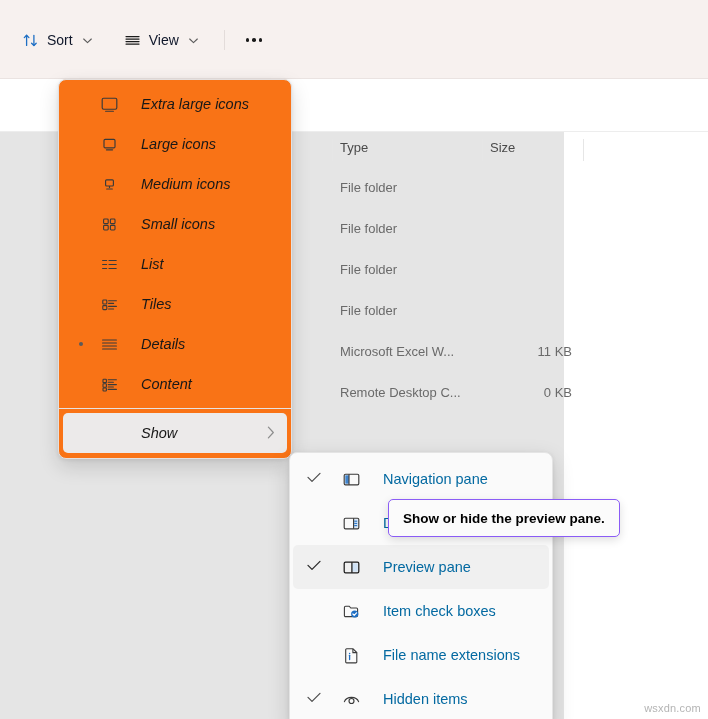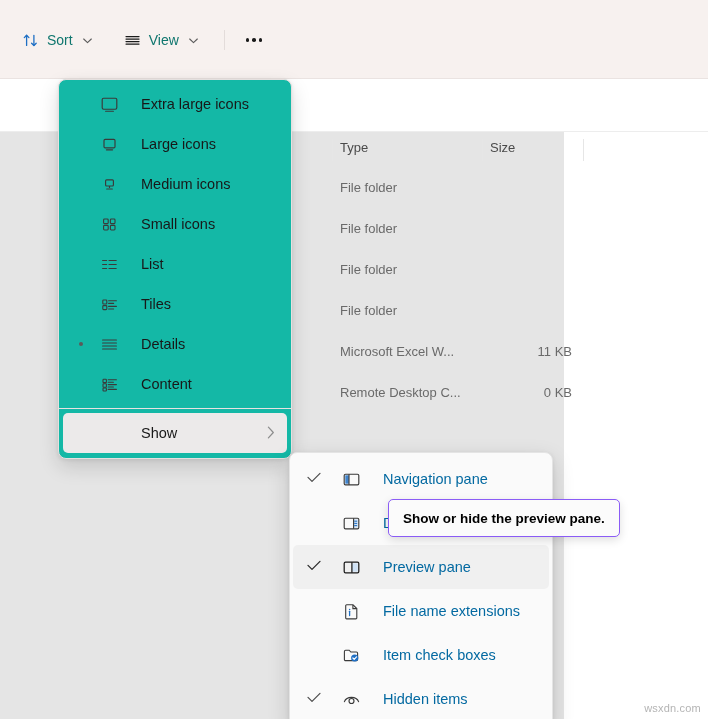--- a/index.html
+++ b/index.html
@@ -32,21 +32,21 @@
     height: 44px;
   }
   .tb-btn {
     display: flex;
     align-items: center;
     gap: 8px;
     height: 32px;
     padding: 0 10px;
     margin-left: 12px;
     border-radius: 4px;
-    color: #0f766e;
+    color: #0f172a;
     font-size: 14px;
     white-space: nowrap;
     cursor: default;
   }
   .tb-btn .lbl { line-height: 1; }
   .tb-chev {
     font-size: 9px;
     color: #5c5c5c;
     margin-left: 2px;
     transform: translateY(1px);
@@ -137,26 +137,27 @@
     width: 14px;
     color: #7d7d7d;
     font-size: 13px;
   }
 
   
   .menu {
     position: absolute;
     left: 58px; top: 79px;
     width: 234px;
-    background: #14b8a6;
+    background: #f97316;
     border: 1px solid #e4e0df;
     border-radius: 8px;
     box-shadow: 0 8px 20px rgba(0,0,0,0.14), 0 1px 4px rgba(0,0,0,0.08);
     padding: 4px 0 5px 0;
     box-sizing: border-box;
+    font-style: italic;
   }
   .mi {
     position: relative;
     display: flex;
     align-items: center;
     height: 40px;
     margin: 0 4px;
     padding: 0 8px 0 0;
     border-radius: 5px;
     cursor: default;
@@ -546,41 +547,41 @@
         <rect x="10" y="5.4" width="5.7" height="8.2" fill="#cfe2f5"></rect>
         <path d="M9.9 4.2 V14.8" stroke="#1b1b1b" stroke-width="1.25"></path>
       </svg>
     </span>
     <span class="si-label">Preview pane</span>
   </div>
 
   <div class="si">
     <span class="si-icon">
       <svg width="19" height="19" viewBox="0 0 19 19">
+        <path d="M2.4 5.4 a1.2 1.2 0 0 1 1.2 -1.2 H7.2 L8.8 6 H14.4 a1.2 1.2 0 0 1 1.2 1.2 V13.4 a1.2 1.2 0 0 1 -1.2 1.2 H3.6 a1.2 1.2 0 0 1 -1.2 -1.2 Z" fill="none" stroke="#3a3a3a" stroke-width="1.1"></path>
+        <circle cx="12.7" cy="12" r="3.6" fill="#1f6fc4"></circle>
+        <path d="M10.9 12 L12.2 13.3 L14.5 10.8" fill="none" stroke="#ffffff" stroke-width="1.2" stroke-linecap="round" stroke-linejoin="round"></path>
+      </svg>
+    </span>
+    <span class="si-label">Item check boxes</span>
+  </div>
+
+  <div class="si">
+    <span class="si-icon">
+      <svg width="19" height="19" viewBox="0 0 19 19">
         <path d="M4.6 2.8 H11 L14.8 6.6 V16 a0.9 0.9 0 0 1 -0.9 0.9 H4.6 a0.9 0.9 0 0 1 -0.9 -0.9 V3.7 a0.9 0.9 0 0 1 0.9 -0.9 Z" fill="none" stroke="#3a3a3a" stroke-width="1.1"></path>
         <path d="M10.9 2.9 V6.6 H14.7" fill="none" stroke="#3a3a3a" stroke-width="1.1"></path>
         <path d="M7.6 9.3 V13.6" stroke="#1f6fc4" stroke-width="1.3" stroke-linecap="round"></path>
         <circle cx="7.6" cy="7.5" r="0.75" fill="#1f6fc4"></circle>
       </svg>
     </span>
     <span class="si-label">File name extensions</span>
   </div>
 
   <div class="si">
-    <span class="si-icon">
-      <svg width="19" height="19" viewBox="0 0 19 19">
-        <path d="M2.4 5.4 a1.2 1.2 0 0 1 1.2 -1.2 H7.2 L8.8 6 H14.4 a1.2 1.2 0 0 1 1.2 1.2 V13.4 a1.2 1.2 0 0 1 -1.2 1.2 H3.6 a1.2 1.2 0 0 1 -1.2 -1.2 Z" fill="none" stroke="#3a3a3a" stroke-width="1.1"></path>
-        <circle cx="12.7" cy="12" r="3.6" fill="#1f6fc4"></circle>
-        <path d="M10.9 12 L12.2 13.3 L14.5 10.8" fill="none" stroke="#ffffff" stroke-width="1.2" stroke-linecap="round" stroke-linejoin="round"></path>
-      </svg>
-    </span>
-    <span class="si-label">Item check boxes</span>
-  </div>
-
-  <div class="si">
     <span class="check">
       <svg width="14" height="11" viewBox="0 0 14 11">
           <path d="M1 5.4 L5 9.4 L13 1.4" fill="none" stroke="#4a4a4a" stroke-width="1.2" stroke-linecap="round" stroke-linejoin="round"></path>
         </svg>
     </span>
     <span class="si-icon">
       <svg width="19" height="19" viewBox="0 0 19 19">
         <path d="M2.4 11.6 C4.6 6 14.4 6 16.6 11.6" fill="none" stroke="#3a3a3a" stroke-width="1.15" stroke-linecap="round"></path>
         <circle cx="9.5" cy="11" r="2.5" fill="none" stroke="#3a3a3a" stroke-width="1.15"></circle>
       </svg>

